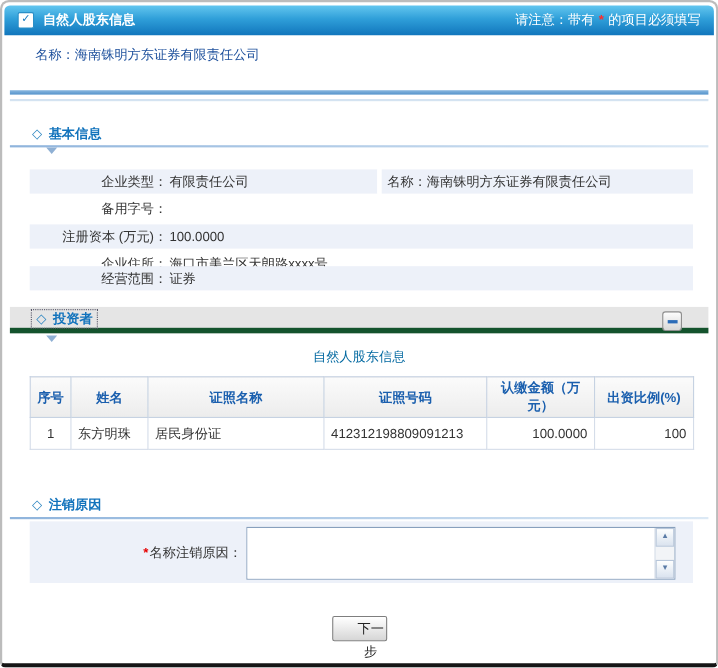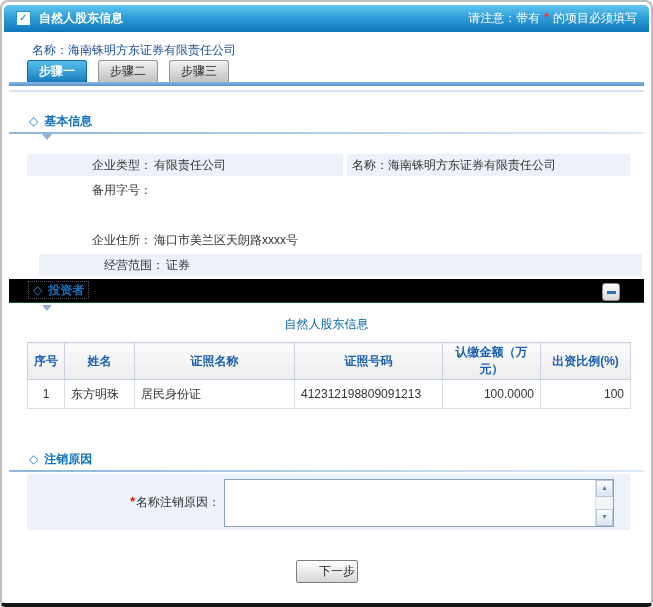--- a/index.html
+++ b/index.html
@@ -39,21 +39,21 @@
   
   .info-row{left:25px;width:603px;height:22px;line-height:22px;display:flex;}
   .row-shaded{background:#edf1f9;}
   .cell-label{width:125px;text-align:right;flex:0 0 auto;}
   .cell-value{padding-left:2px;}
   .split-left{width:316px;display:flex;background:#edf1f9;flex:0 0 auto;}
   .split-gap{width:4px;background:#fff;flex:0 0 auto;}
   .split-right{flex:1;background:#edf1f9;padding-left:5px;}
 
   
-  .inv-bar{left:7px;right:7px;top:277px;height:24px;background:#000000;border-bottom:1px solid #14532d;line-height:23px;padding-left:20px;color:#1273bc;font-weight:bold;}
+  .inv-bar{left:7px;right:7px;top:277px;height:24px;background:#e5e5e5;border-bottom:5px solid #14532d;line-height:23px;padding-left:20px;color:#1273bc;font-weight:bold;}
   .inv-title{outline:1px dotted #556;padding:1px 4px;cursor:pointer;}
   .inv-title .diamond{color:#2e86c1;margin-right:6px;}
   .collapse-btn{position:absolute;right:24px;top:4px;width:16px;height:16px;border:1px solid #8f8f8f;border-radius:3px;
     background:linear-gradient(to bottom,#fdfdfd,#d8d8d8);cursor:pointer;display:flex;align-items:center;justify-content:center;}
   .collapse-btn .minus-line{width:9px;height:3px;background:#2b6cb8;}
 
   
   .tbl-title{top:314px;left:0;right:0;text-align:center;color:#0369a1;}
   table.inv{position:absolute;top:340px;left:25px;width:603px;border-collapse:collapse;table-layout:fixed;}
   table.inv th{height:26px;background:linear-gradient(to bottom,#fbfbfb,#ececec);color:#1a5fae;font-weight:bold;
@@ -71,45 +71,40 @@
   .reason-row{top:472px;left:25px;width:603px;height:56px;background:#edf1f9;}
   .reason-label{position:absolute;left:0;top:0;width:193px;height:56px;display:flex;align-items:center;justify-content:flex-end;}
   .req-star{color:#e60000;font-weight:bold;margin-right:1px;}
   .ta-wrap{position:absolute;left:197px;top:5px;width:388px;height:46px;border:1px solid #88a0bd;background:#fff;display:flex;}
   .ta-wrap textarea{flex:1;border:none;outline:none;resize:none;font-family:"Liberation Sans","DejaVu Sans",sans-serif;font-size:12px;padding:2px;}
   .scrollbar{width:17px;background:#f2f4f7;border-left:1px solid #d7dfe9;display:flex;flex-direction:column;justify-content:space-between;flex:0 0 auto;}
   .scroll-btn{height:15px;background:linear-gradient(to bottom,#fdfefe,#dae3ef);border:1px solid #b7c6da;
     color:#5a7ba6;font-size:7px;line-height:13px;text-align:center;cursor:pointer;}
 
   
-  .next-btn{top:558px;left:50%;transform:translateX(-50%);width:62px;height:23px;border:1px solid #7e7e7e;border-radius:2px;
+  .next-btn{top:558px;left:50%;transform:translateX(-50%);width:50px;height:23px;border:1px solid #7e7e7e;border-radius:2px;
     background:linear-gradient(to bottom,#ffffff,#d6d6d6);text-align:center;line-height:21px;color:#222;cursor:pointer;padding-left:21px;}
 </style>
 </head>
 <body>
 
 <div class="frame">
 
   <div class="abs titlebar">
     <span class="title-check">✓</span>
     <span class="title-text">自然人股东信息</span>
     <span class="notice">
       <span>请注意：带有</span><span class="star">*</span><span>的项目必须填写</span>
     </span>
   </div>
 
   <div class="abs company-line">
     <span class="company-name"><span>名称：</span><span>海南铢明方东证券有限责任公司</span></span>
   </div>
 
-  <div class="abs tabs">
-    <div class="tab active">步骤一</div>
-    <div class="tab inactive">步骤二</div>
-    <div class="tab inactive">步骤三</div>
-  </div>
   <div class="abs tabs-rule"></div>
   <div class="abs tabs-rule2"></div>
 
   <div class="abs sect-head" style="top:108px;">
     <span class="diamond">◇</span><span>基本信息</span>
   </div>
   <div class="abs sect-rule" style="top:130px;"></div>
   <div class="abs pointer" style="top:132px;left:40px;"></div>
 
   <div class="abs info-row" style="top:152px;">
@@ -121,27 +116,31 @@
     <div class="split-right">
       <span>名称：</span><span>海南铢明方东证券有限责任公司</span>
     </div>
   </div>
 
   <div class="abs info-row" style="top:177px;">
     <span class="cell-label">备用字号：</span>
     <span class="cell-value"></span>
   </div>
 
+  <div class="abs info-row row-shaded" style="top:202px;">
+    <span class="cell-label">注册资本 (万元)：</span>
+    <span class="cell-value">100.0000</span>
+  </div>
 
   <div class="abs info-row" style="top:227px;">
     <span class="cell-label">企业住所：</span>
     <span class="cell-value">海口市美兰区天朗路xxxx号</span>
   </div>
 
-  <div class="abs info-row row-shaded" style="top:252px;margin-left:12px;">
+  <div class="abs info-row row-shaded" style="top:240px;">
     <span class="cell-label">经营范围：</span>
     <span class="cell-value">证券</span>
   </div>
 
   <div class="abs inv-bar">
     <span class="inv-title">
       <span class="diamond">◇</span><span>投资者</span>
     </span>
     <span class="collapse-btn">
         <span class="minus-line"></span>

